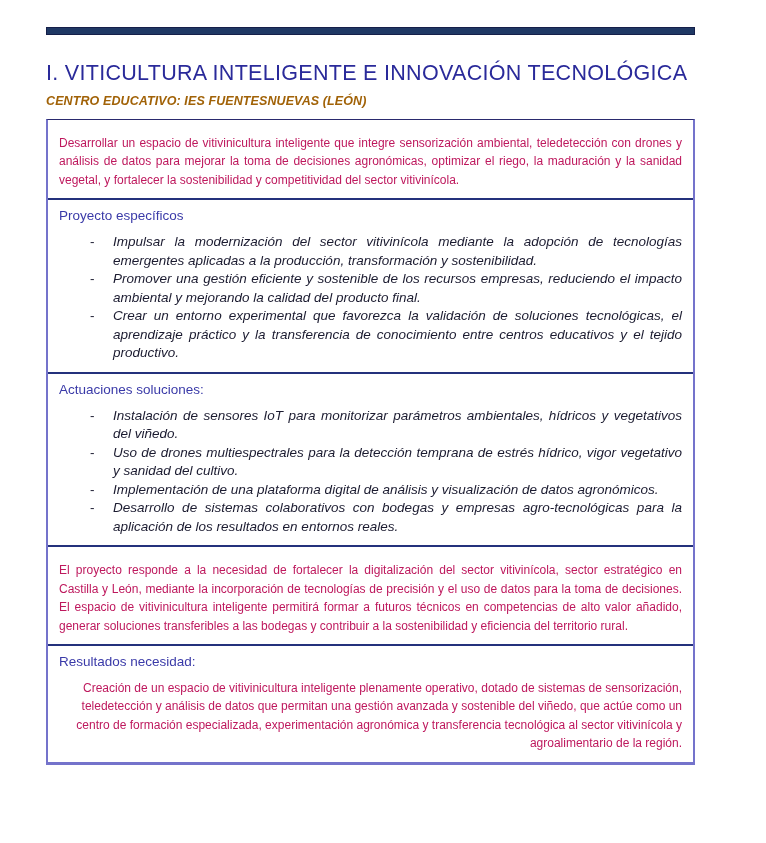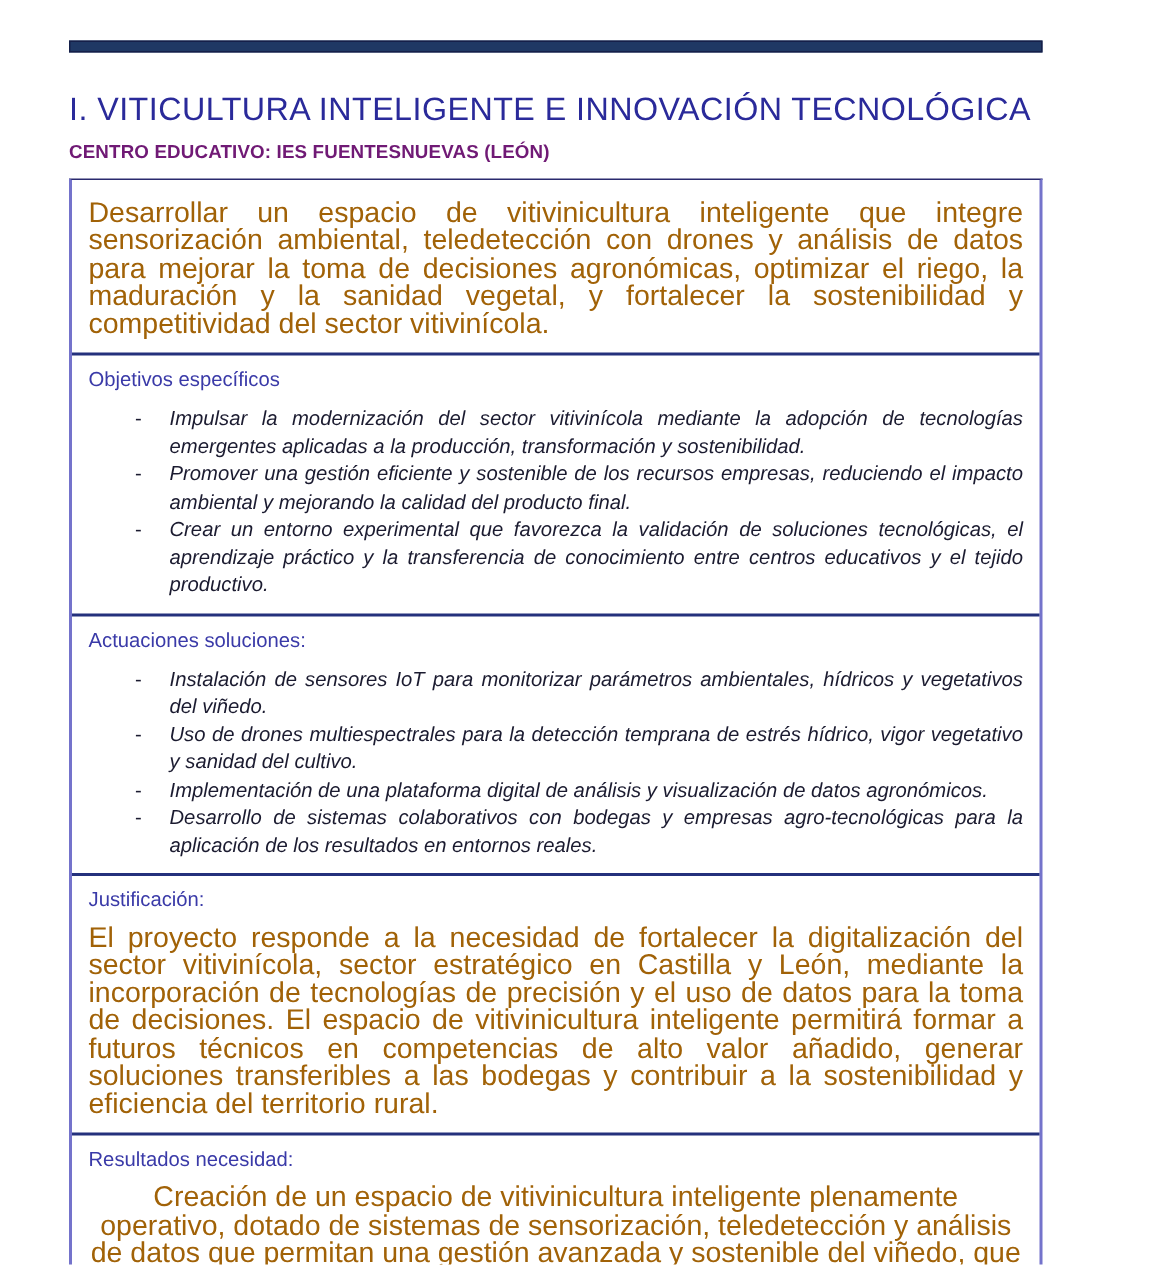--- a/index.html
+++ b/index.html
@@ -31,21 +31,22 @@
     font-weight: 400;
     letter-spacing: 0.3px;
     color: #2a2a9a;
     line-height: 1.2;
     white-space: nowrap;
   }
   .doc-subtitle {
     margin-top: 7px;
     font-size: 12.5px;
     font-weight: 700;
-    color: #701a75;
+    font-style: italic;
+    color: #a16207;
     letter-spacing: 0.1px;
   }
   .sections-table {
     margin-top: 11px;
     border-left: 2px solid #7473cb;
     border-right: 2px solid #7473cb;
     border-top: 1.5px solid #2a2a6e;
     border-bottom: 3px solid #7473cb;
   }
   .section-row {
@@ -54,27 +55,27 @@
   .section-row + .section-row {
     border-top: 2.5px solid #24317c;
   }
   .section-heading {
     font-size: 13.5px;
     color: #3a3aa8;
     line-height: 1.4;
   }
   .section-paragraph {
     margin-top: 7px;
-    font-size: 19px;
+    font-size: 12px;
     line-height: 18.5px;
     text-align: justify;
-    color: #a16207;
+    color: #be185d;
   }
   .section-paragraph.align-left {
-    text-align: center;
+    text-align: right;
   }
   ul.bullets {
     list-style: none;
     margin: 7px 0 0 0;
     padding: 0 0 0 31px;
   }
   ul.bullets li {
     display: flex;
     font-size: 13.5px;
     line-height: 18.5px;
@@ -100,21 +101,21 @@
 
   <div class="doc-subtitle">CENTRO EDUCATIVO: IES FUENTESNUEVAS (LEÓN)</div>
 
   <div class="sections-table">
 
     <div class="section-row">
       <div class="section-paragraph">Desarrollar un espacio de vitivinicultura inteligente que integre sensorización ambiental, teledetección con drones y análisis de datos para mejorar la toma de decisiones agronómicas, optimizar el riego, la maduración y la sanidad vegetal, y fortalecer la sostenibilidad y competitividad del sector vitivinícola.</div>
     </div>
 
     <div class="section-row">
-      <div class="section-heading">Objetivos específicos</div>
+      <div class="section-heading">Proyecto específicos</div>
       <ul class="bullets">
         <li>
           <span class="bullet-dash">-</span>
           <span class="bullet-text">Impulsar la modernización del sector vitivinícola mediante la adopción de tecnologías emergentes aplicadas a la producción, transformación y sostenibilidad.</span>
         </li>
         <li>
           <span class="bullet-dash">-</span>
           <span class="bullet-text">Promover una gestión eficiente y sostenible de los recursos empresas, reduciendo el impacto ambiental y mejorando la calidad del producto final.</span>
         </li>
         <li>
@@ -140,21 +141,20 @@
           <span class="bullet-text">Implementación de una plataforma digital de análisis y visualización de datos agronómicos.</span>
         </li>
         <li>
           <span class="bullet-dash">-</span>
           <span class="bullet-text">Desarrollo de sistemas colaborativos con bodegas y empresas agro-tecnológicas para la aplicación de los resultados en entornos reales.</span>
         </li>
       </ul>
     </div>
 
     <div class="section-row">
-      <div class="section-heading">Justificación:</div>
       <div class="section-paragraph">El proyecto responde a la necesidad de fortalecer la digitalización del sector vitivinícola, sector estratégico en Castilla y León, mediante la incorporación de tecnologías de precisión y el uso de datos para la toma de decisiones. El espacio de vitivinicultura inteligente permitirá formar a futuros técnicos en competencias de alto valor añadido, generar soluciones transferibles a las bodegas y contribuir a la sostenibilidad y eficiencia del territorio rural.</div>
     </div>
 
     <div class="section-row">
       <div class="section-heading">Resultados necesidad:</div>
       <div class="section-paragraph align-left">Creación de un espacio de vitivinicultura inteligente plenamente operativo, dotado de sistemas de sensorización, teledetección y análisis de datos que permitan una gestión avanzada y sostenible del viñedo, que actúe como un centro de formación especializada, experimentación agronómica y transferencia tecnológica al sector vitivinícola y agroalimentario de la región.</div>
     </div>
 
   </div>
 </div>

